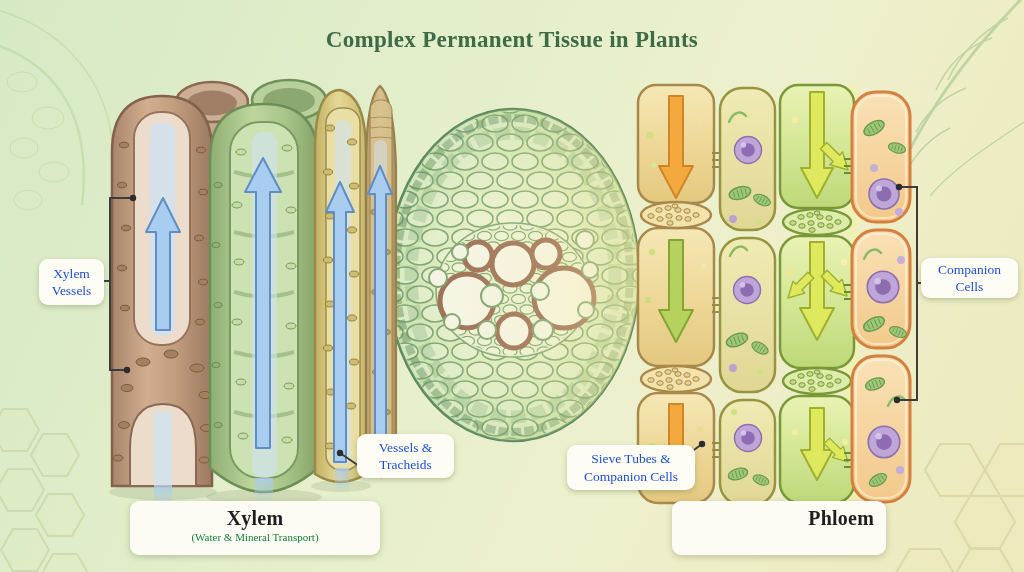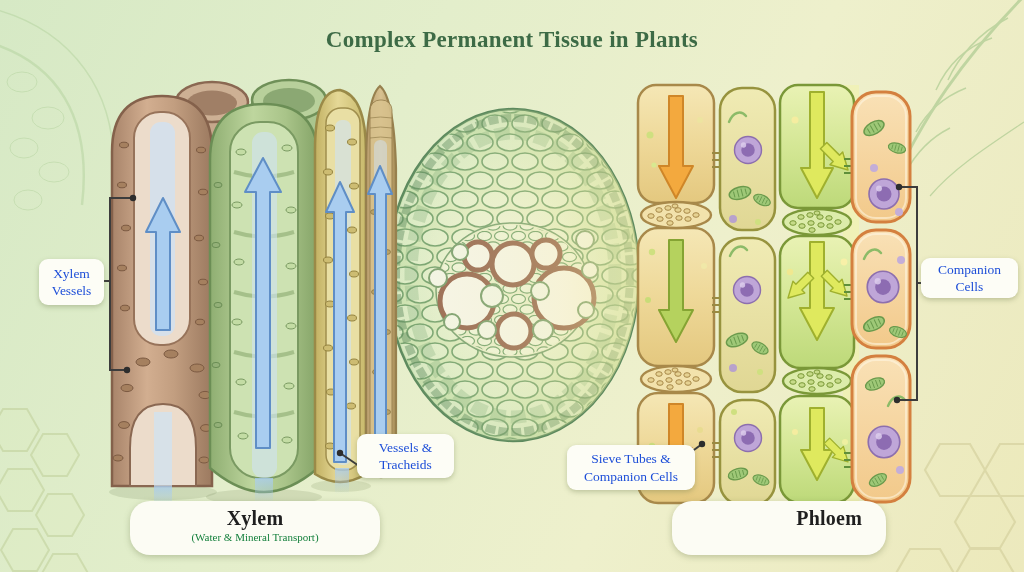--- a/index.html
+++ b/index.html
@@ -13,23 +13,23 @@
     position:absolute;left:0;top:27px;width:100%;text-align:center;
     font-size:23px;font-weight:700;color:#3d6b46;letter-spacing:.3px;
   }
   .callout{
     position:absolute;background:#fdfdf6;border-radius:9px;
     box-shadow:0 2px 5px rgba(100,115,70,.35);
     color:#1d4ed8;font-size:13.5px;line-height:1.28;text-align:center;
     display:flex;align-items:center;justify-content:center;padding:4px 6px;box-sizing:border-box;
   }
   .caption{
-    position:absolute;background:#fcfcf4;border-radius:20px;
+    position:absolute;background:#fcfcf4;border-radius:9px;
     box-shadow:0 2px 6px rgba(100,115,70,.35);
-    text-align:center;padding:6px 24px 7px;box-sizing:border-box;color:#1f1f1f;
+    text-align:center;padding:6px 12px 7px;box-sizing:border-box;color:#1f1f1f;
   }
   .caption .cap-name{font-size:20px;font-weight:700;letter-spacing:.2px;}
   .caption .cap-sub{font-size:11px;margin-top:1px;color:#15803d;}
   #cb-xylem-vessels{left:39px;top:259px;width:65px;height:46px;}
   #cb-vessels-tracheids{left:357px;top:434px;width:97px;height:44px;}
   #cb-sieve-tubes{left:551px;top:445px;width:128px;height:45px;margin-left:16px;}
   #cb-companion-cells{left:921px;top:258px;width:97px;height:40px;}
   #cap-xylem{left:130px;top:501px;width:250px;height:54px;}
   #cap-phloem{left:672px;top:501px;width:214px;height:54px;text-align:right;}
 </style>

